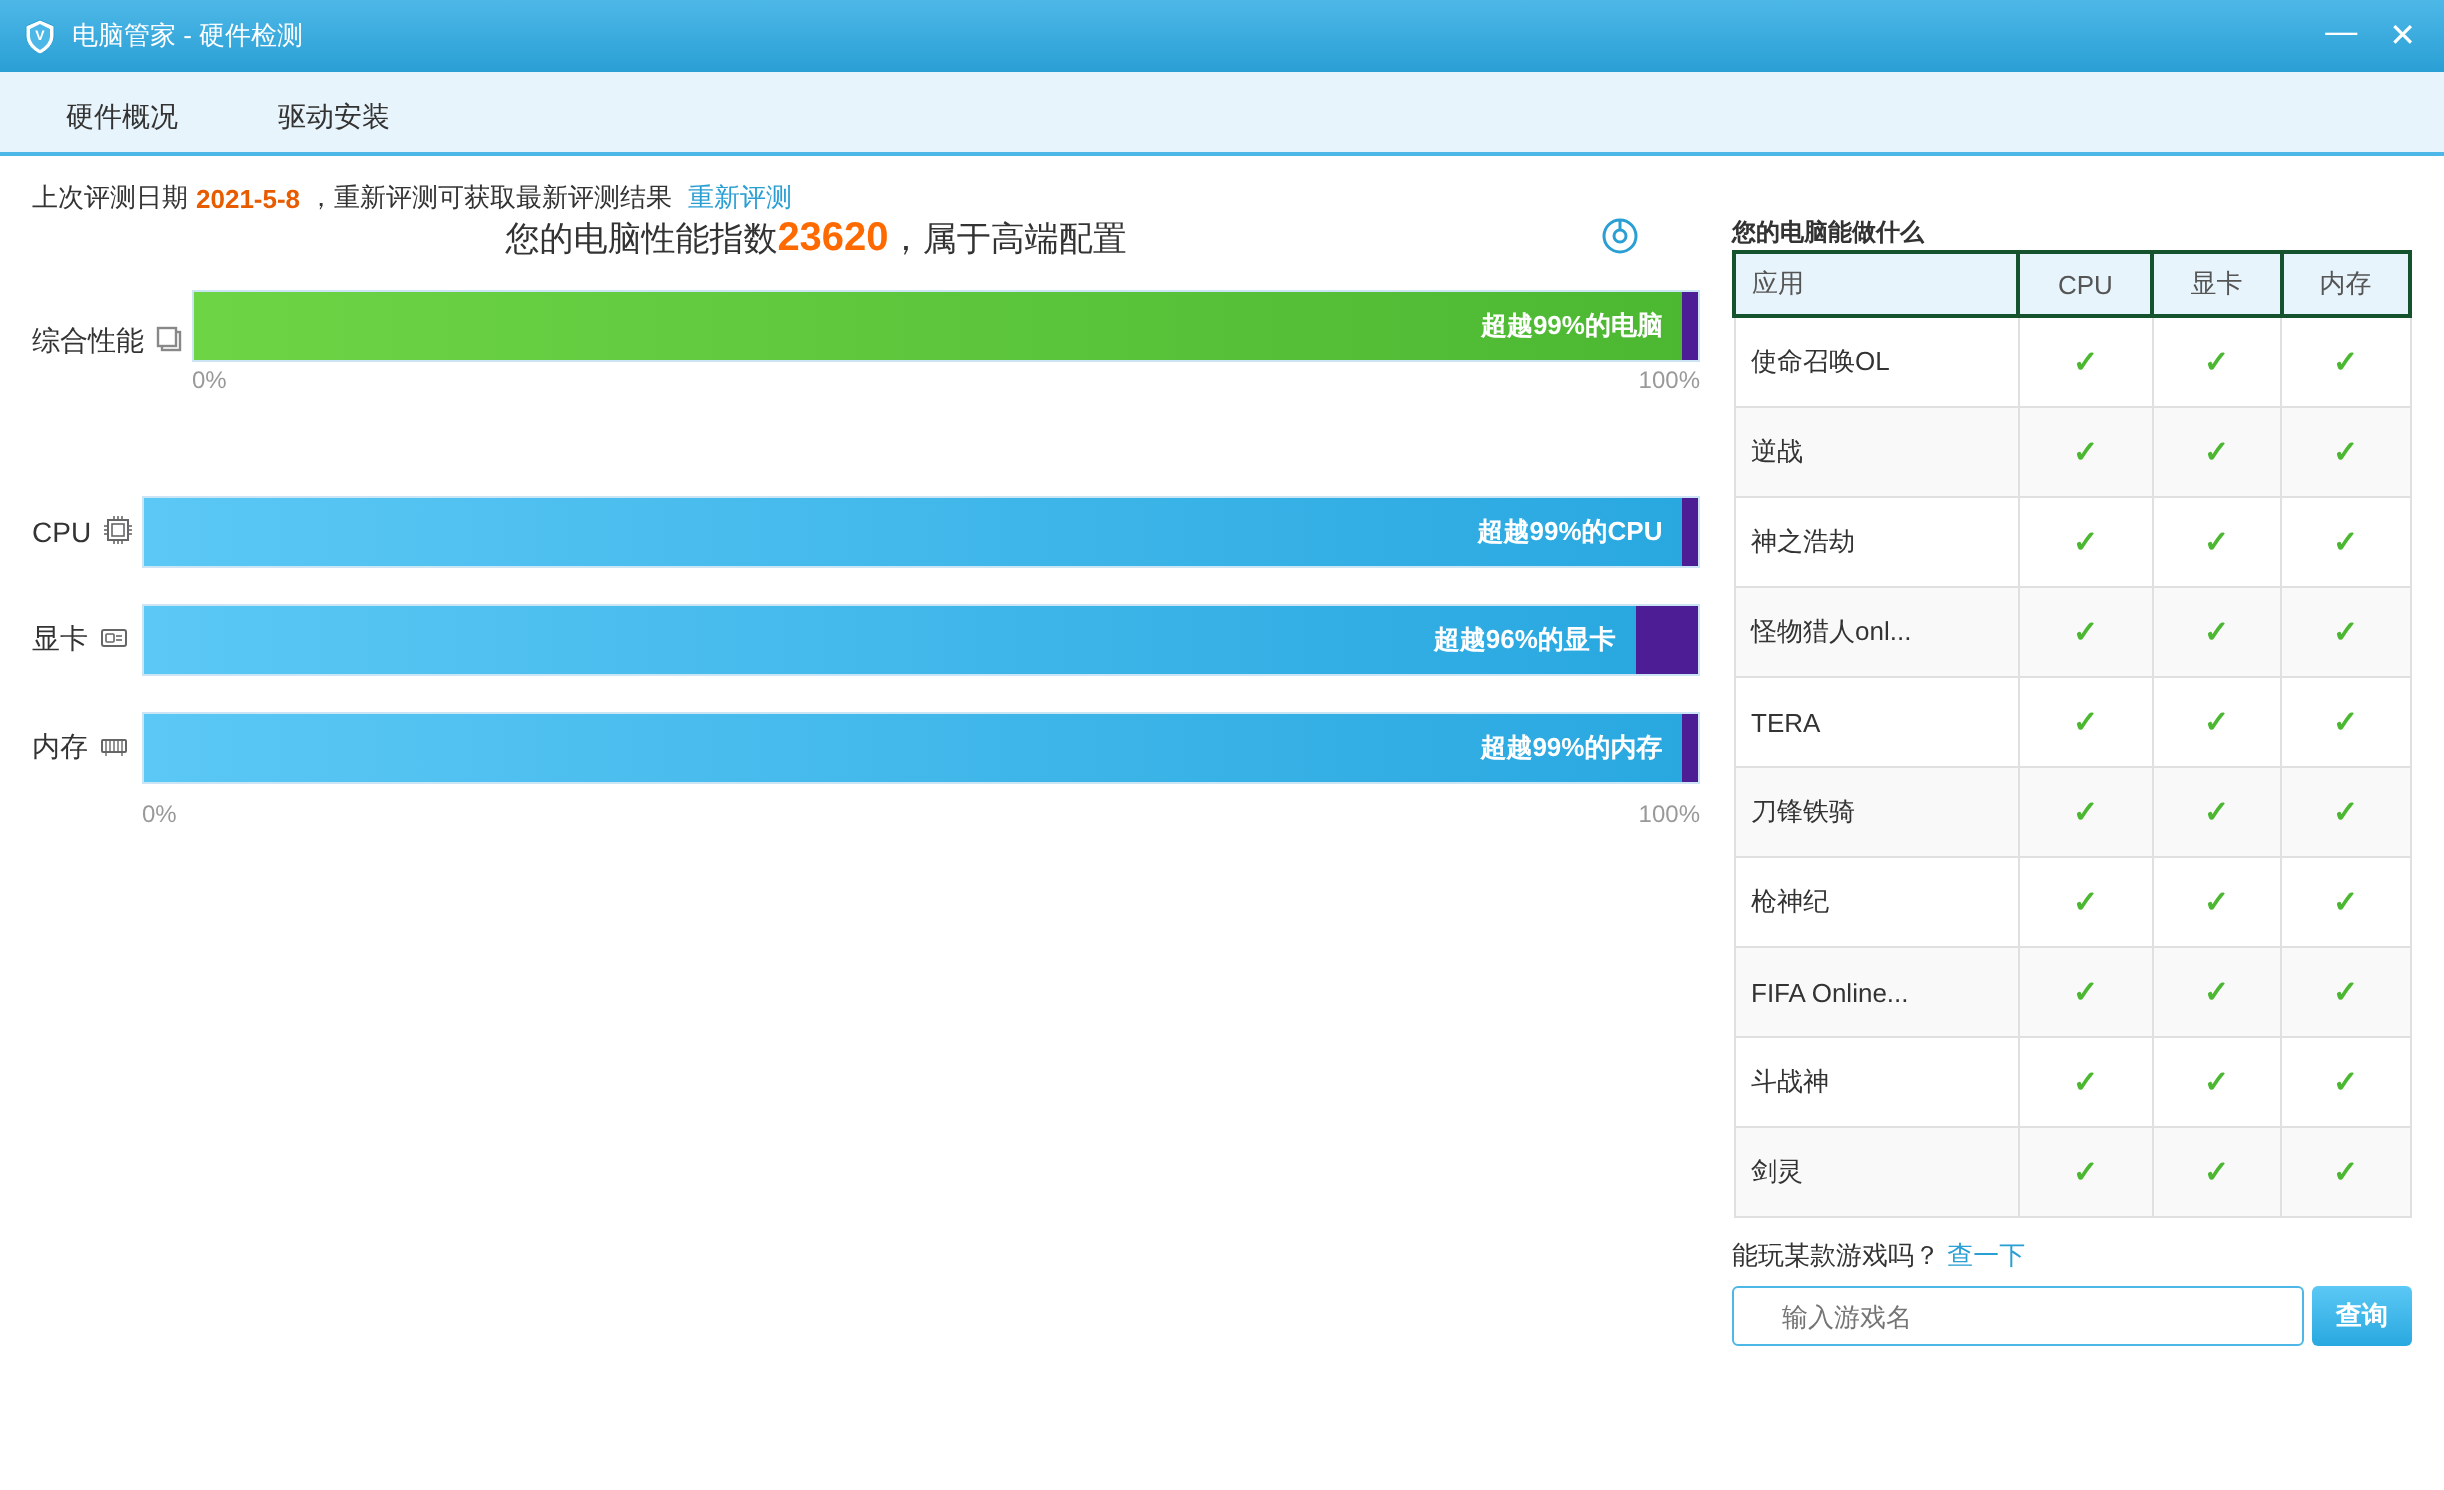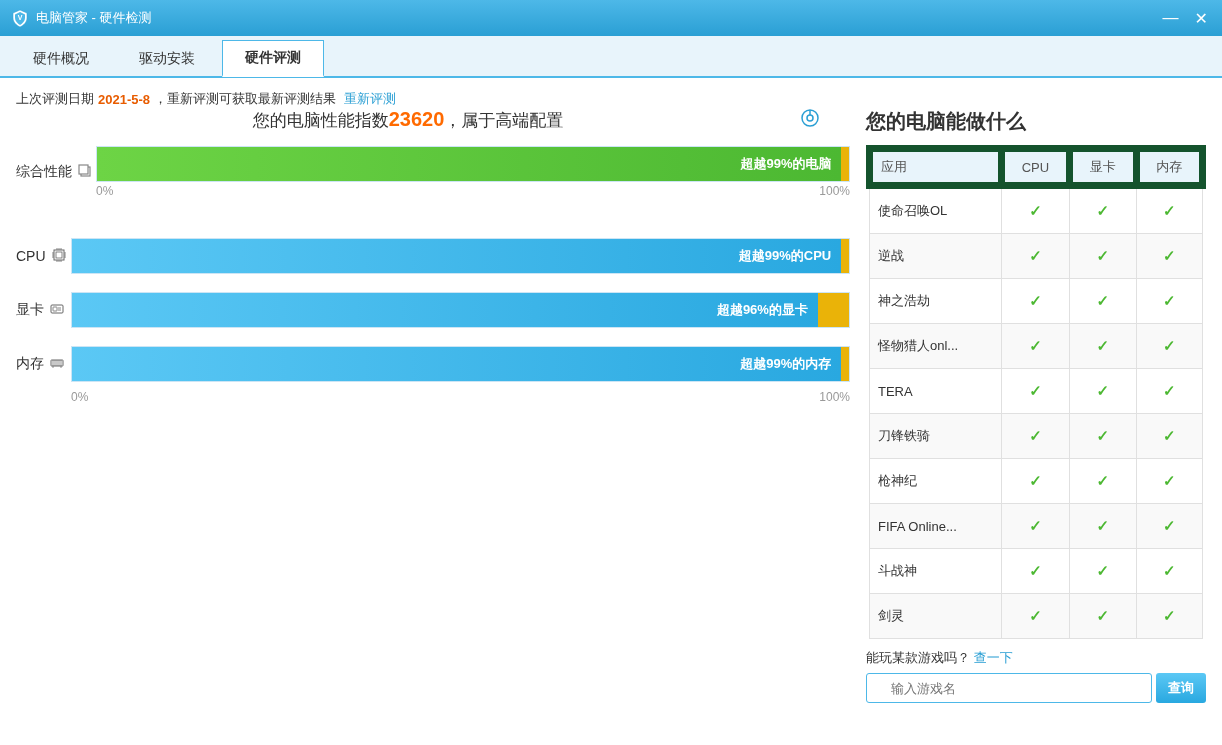--- a/index.html
+++ b/index.html
@@ -127,21 +127,21 @@
       color: #2a9fd4;
       font-size: 18px;
       cursor: pointer;
     }
     .bar-container {
       flex: 1;
       position: relative;
     }
     .bar-track {
       height: 36px;
-      background: #eab308;
+      background: #4c1d95;
       border: 1px solid #cce5f5;
       position: relative;
       overflow: hidden;
     }
     .bar-fill {
       height: 100%;
       display: flex;
       align-items: center;
       justify-content: flex-end;
       padding-right: 10px;
@@ -160,21 +160,21 @@
       justify-content: space-between;
       font-size: 12px;
       color: #999;
       margin-top: 2px;
     }
 
     
     .comprehensive-row {
       display: flex;
       align-items: center;
-      margin-bottom: 0;
+      margin-bottom: 11px;
     }
     .comprehensive-label {
       width: 80px;
       font-size: 14px;
       color: #333;
       display: flex;
       align-items: center;
       gap: 6px;
     }
 
@@ -202,37 +202,36 @@
       flex-shrink: 0;
     }
 
     
     .right-panel {
       width: 340px;
       flex-shrink: 0;
     }
 
     .right-panel-title {
-      font-size: 20px;
-      font-weight: bold;
-      color: #333;
-      margin-bottom: 10px;
+      font-size: 12px;
+      font-weight: bold;
+      color: #333;
     }
 
     .capability-table {
       width: 100%;
       border-collapse: collapse;
       font-size: 13px;
     }
     .capability-table th {
       background: #e8f4fb;
       color: #555;
       padding: 6px 8px;
       text-align: center;
-      border: 7px solid #14532d;
+      border: 2px solid #14532d;
       font-weight: normal;
     }
     .capability-table th:first-child {
       text-align: left;
     }
     .capability-table td {
       padding: 13px 8px;
       border: 1px solid #e0e0e0;
       text-align: center;
       color: #333;
@@ -316,21 +315,20 @@
   </div>
   <div class="title-bar-controls">
     <span>—</span>
     <span>✕</span>
   </div>
 </div>
 
 <div class="tab-bar">
   <div class="tab">硬件概况</div>
   <div class="tab">驱动安装</div>
-  <div class="tab active">硬件评测</div>
 </div>
 
 <div class="content">
 
   <div class="notice-bar">
     <span>上次评测日期</span>
     <span class="date">2021-5-8</span>
     <span>，重新评测可获取最新评测结果</span>
     <span class="retest-link">重新评测</span>
   </div>

